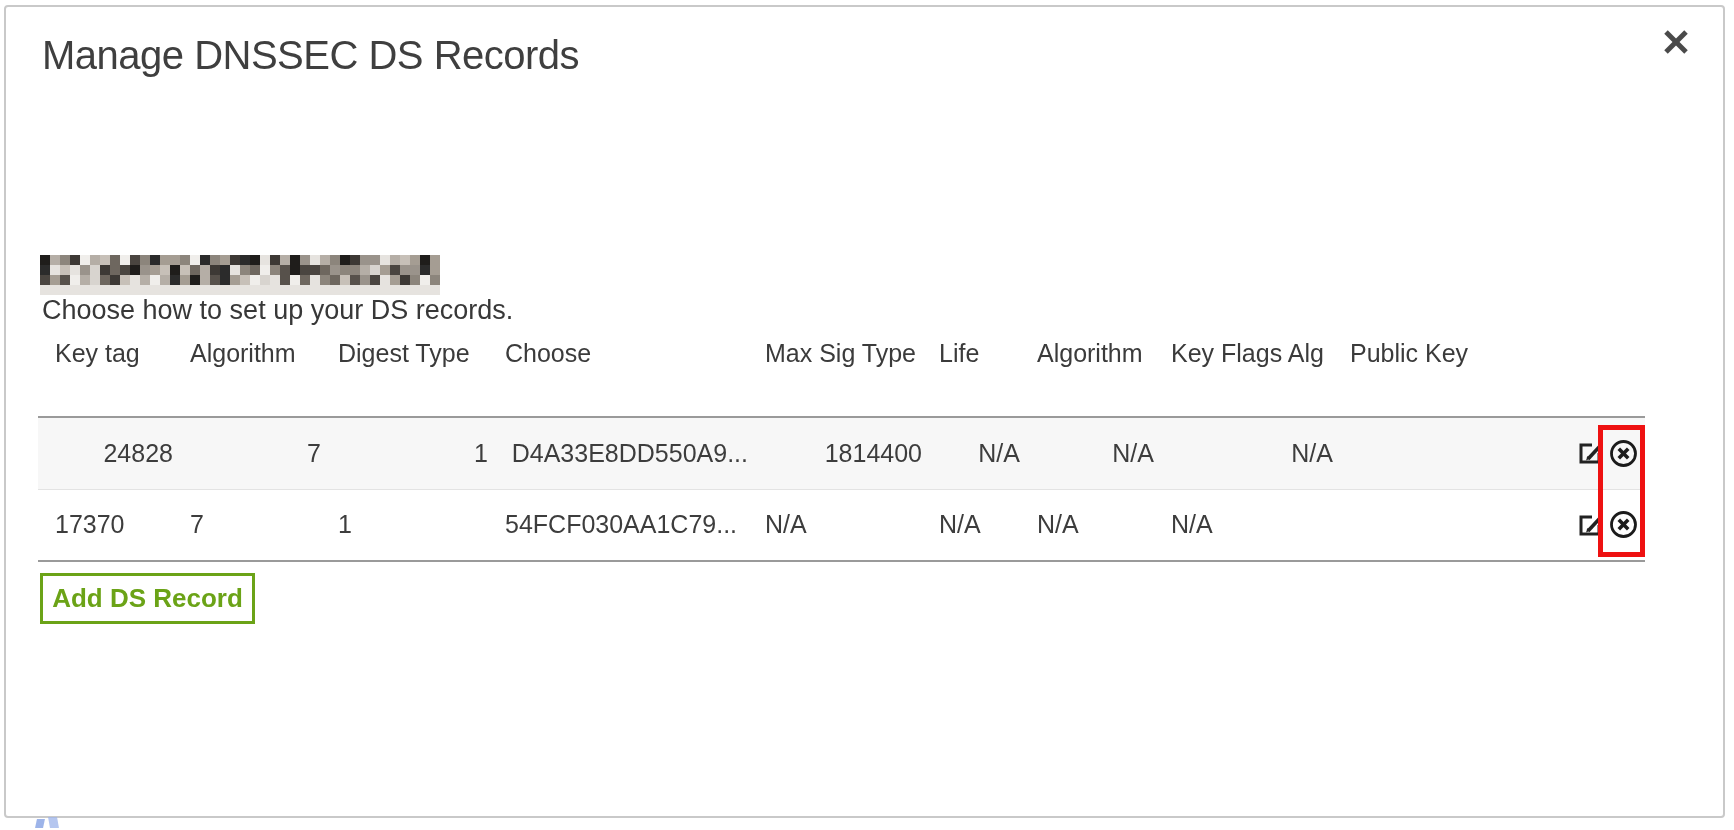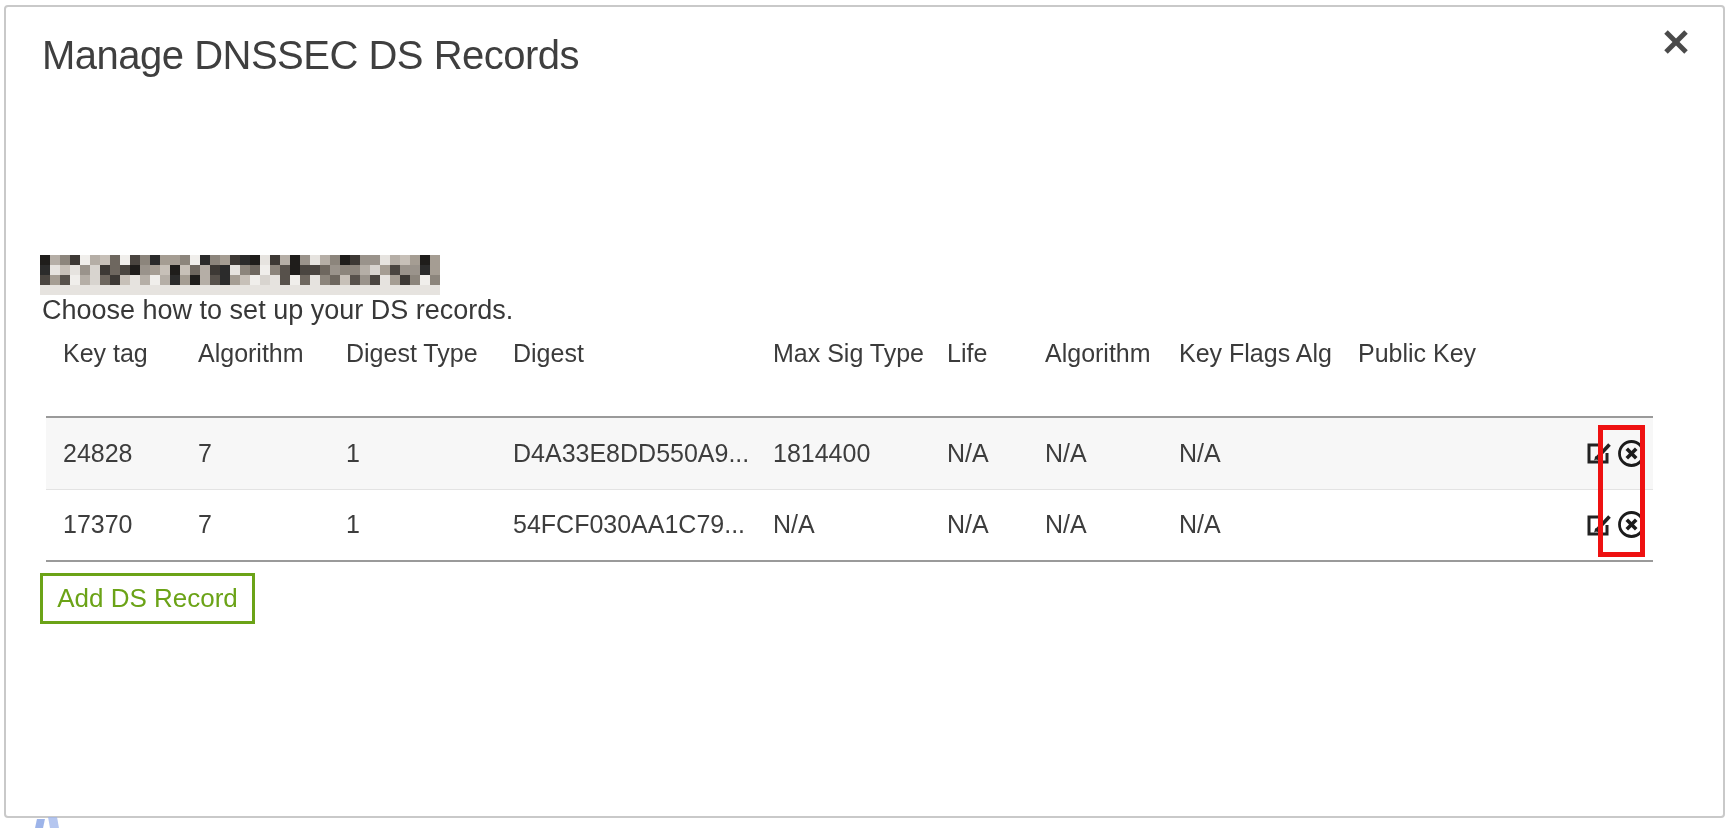--- a/index.html
+++ b/index.html
@@ -35,40 +35,40 @@
     display: grid;
     grid-template-columns: repeat(40, 10px);
     grid-template-rows: repeat(4, 10px);
   }
   .redacted-domain span { width: 10px; height: 10px; }
   .dialog-subtitle {
     position: absolute; left: 36px; top: 288px;
     font-size: 27px; color: #383838;
   }
   .ds-table {
-    position: absolute; left: 40px; top: 326px;
+    position: absolute; left: 32px; top: 326px;
     width: 1607px;
     border-collapse: collapse; table-layout: fixed;
     font-size: 25px; color: #3d3d3d;
   }
   .ds-table th {
     text-align: left; font-weight: 400; color: #3b3b3b;
     vertical-align: top;
     padding: 6px 0 0 17px;
     height: 84px;
     border-bottom: 2px solid #9a9a9a;
   }
   .ds-table td {
     padding: 0 0 0 17px;
     height: 72px;
     vertical-align: middle;
     white-space: nowrap; overflow: hidden;
   }
   .ds-table tbody tr:nth-child(1) { background: #f7f7f7; }
-  .ds-table tbody tr:nth-child(1) td { border-bottom: 1px solid #e3e3e3; }
+  .ds-table tbody tr:nth-child(1) td { border-bottom: 1px solid #e3e3e3; text-align: right; }
   .ds-table tbody tr:nth-child(2) td { border-bottom: 2px solid #9a9a9a; }
   .actions-cell .wrap {
     display: flex; align-items: center; justify-content: flex-end;
     gap: 3px; padding-right: 6px;
   }
   .icon-btn {
     background: none; border: none; padding: 0; cursor: pointer;
     display: flex; align-items: center; justify-content: center;
   }
   .annotation-rect {
@@ -78,20 +78,21 @@
     pointer-events: none;
   }
   .add-btn {
     position: absolute; left: 34px; top: 566px;
     width: 215px; height: 51px;
     background: #ffffff;
     border: 3px solid var(--add_green, #6ba317);
     color: var(--add_green, #6ba317);
     font-size: 26px; font-family: inherit;
     cursor: pointer;
+    font-weight: bold;
   }
   .dialog-footer {
     position: absolute; left: 0; right: 0; bottom: 0; top: 688px;
     background: var(--footer_bg, #ececec);
   }
   .save-btn {
     position: absolute; left: 720px; top: 30px;
     width: 178px; height: 74px;
     background: var(--save_green, #67a012);
     border: none;
@@ -307,21 +308,21 @@
       <col style="width:134px">
         <col style="width:179px">
         <col style="width:210px">
       <col style="width:102px">
     </colgroup>
     <thead>
       <tr>
         <th>Key tag</th>
         <th>Algorithm</th>
         <th>Digest Type</th>
-        <th>Digest</th>
+        <th>Choose</th>
         <th>Max Sig Type</th>
         <th>Life</th>
         <th>Algorithm</th>
         <th>Key Flags Alg</th>
         <th>Public Key</th>
         <th></th>
       </tr>
     </thead>
     <tbody>
       <tr>

